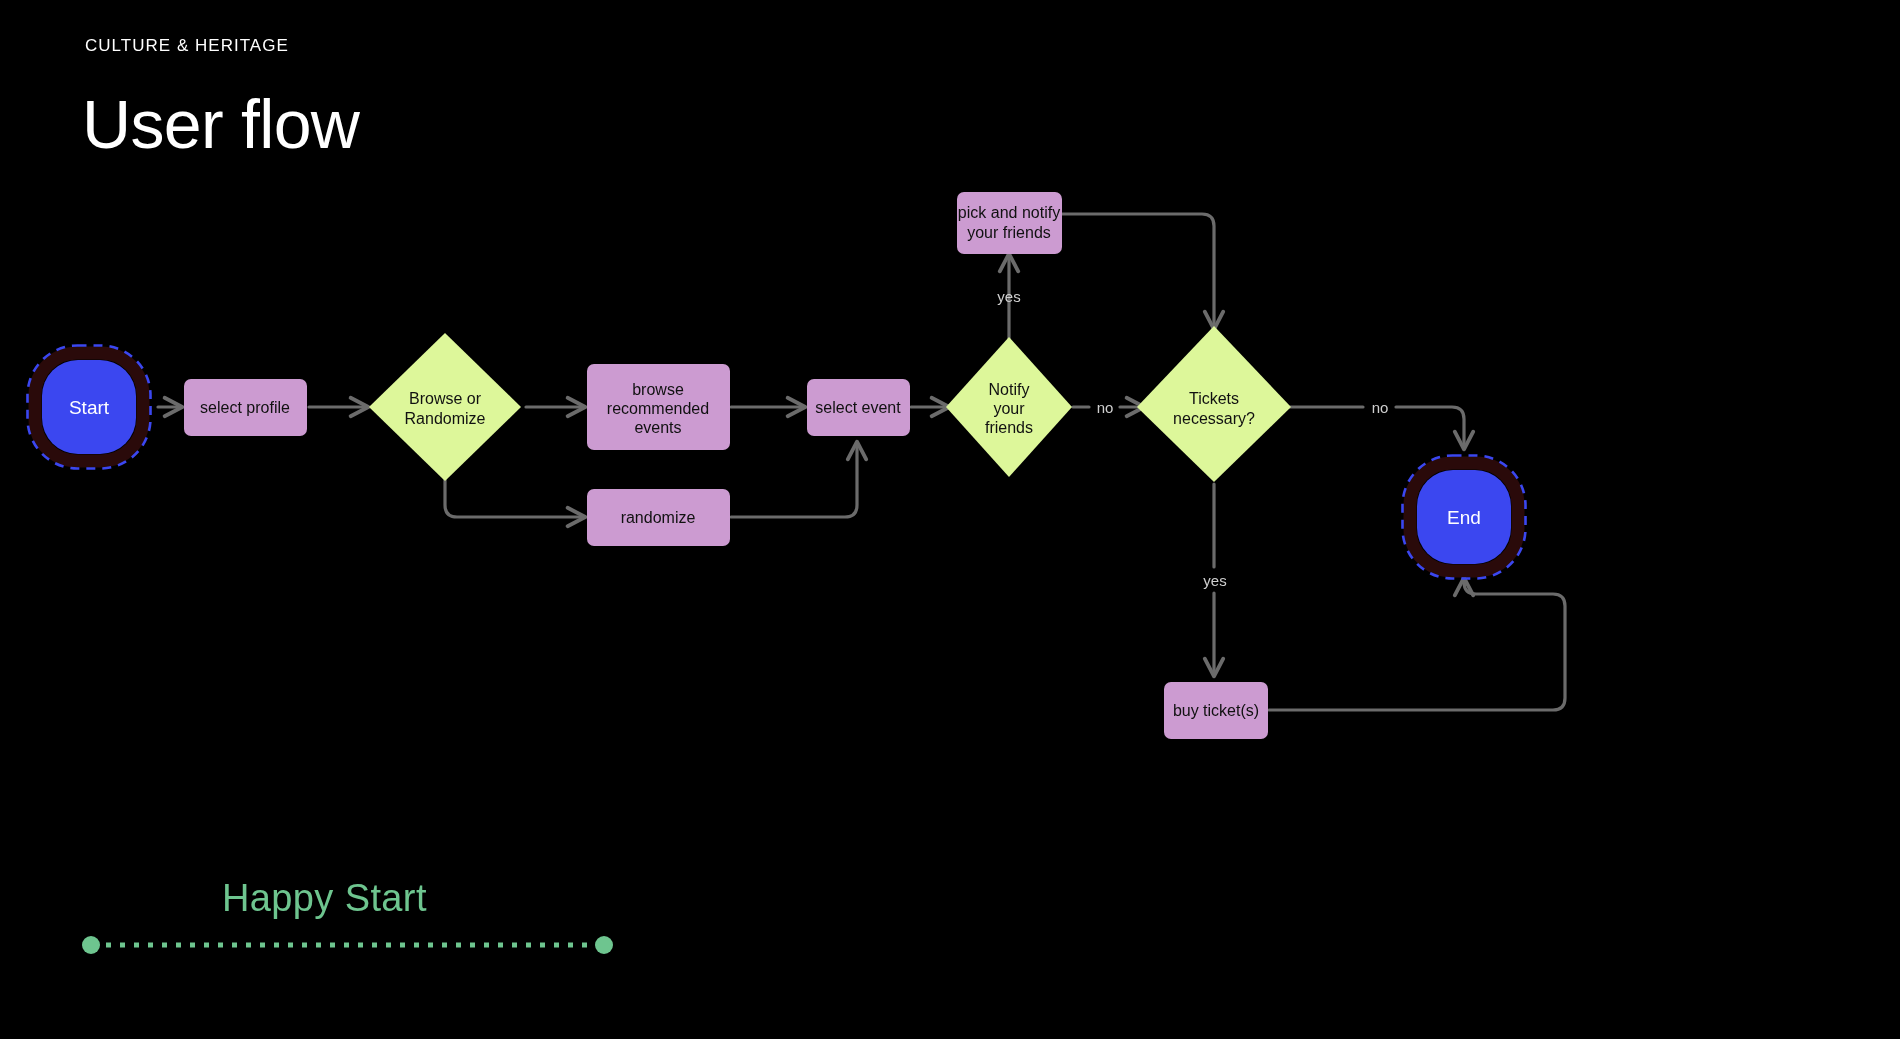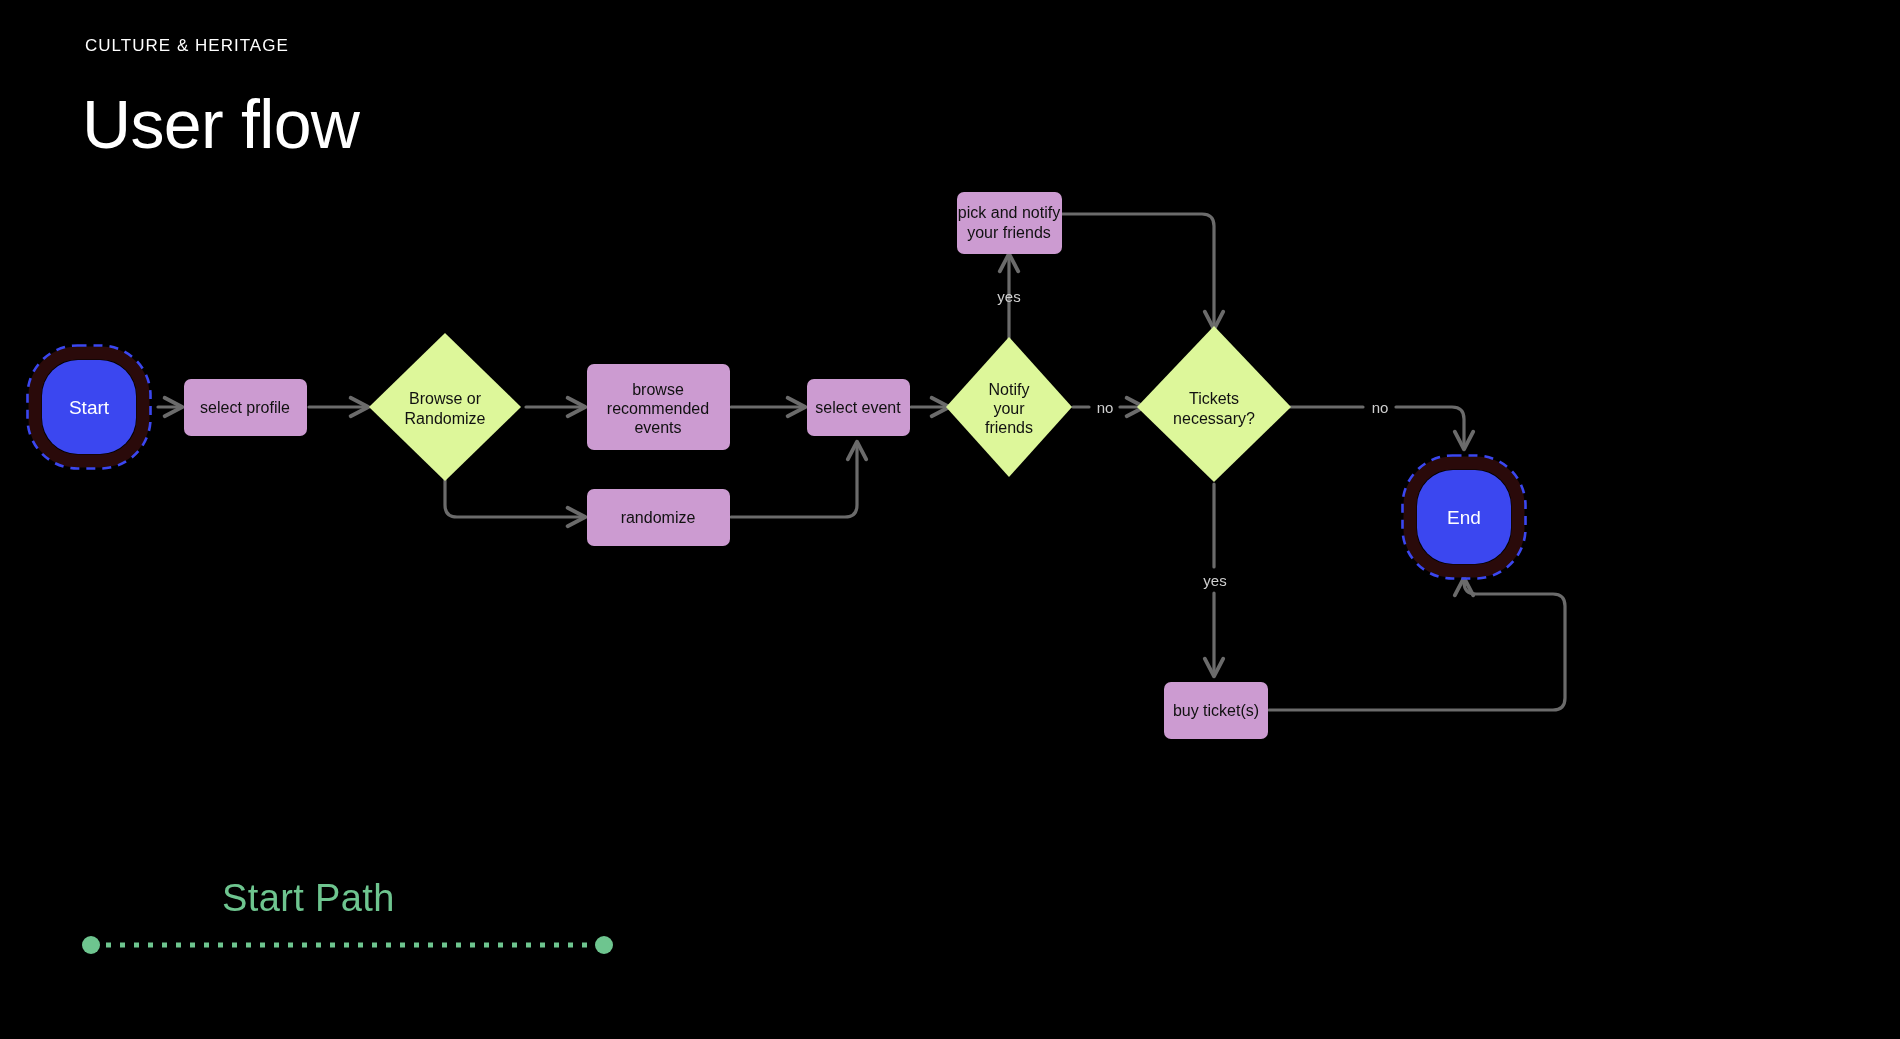--- a/index.html
+++ b/index.html
@@ -85,21 +85,21 @@
   .legend-dot { fill: #6ec58f; }
   .legend-line { stroke: #6ec58f; stroke-width: 5; stroke-dasharray: 5 9; stroke-linecap: butt; fill: none; }
 </style>
 </head>
 <body>
 
 <div id="canvas">
 
   <div class="eyebrow">CULTURE &amp; HERITAGE</div>
   <div class="page-title">User flow</div>
-  <div class="legend-label">Start Path</div>
+  <div class="legend-label">Happy Start</div>
 
   <svg class="flow" viewBox="0 0 1900 1039">
     <defs>
       <marker id="ah" viewBox="0 0 12 12" refX="9.2" refY="6" markerWidth="7.2" markerHeight="7.2" orient="auto-start-reverse">
         <path d="M1.2,1.2 L10.4,6 L1.2,10.8" fill="none" stroke="#6b6b6b" stroke-width="2" stroke-linecap="round" stroke-linejoin="round"></path>
       </marker>
     </defs>
 
     <g>
       <path class="edge" marker-end="url(#ah)" d="M158,407 L180,407"></path>

